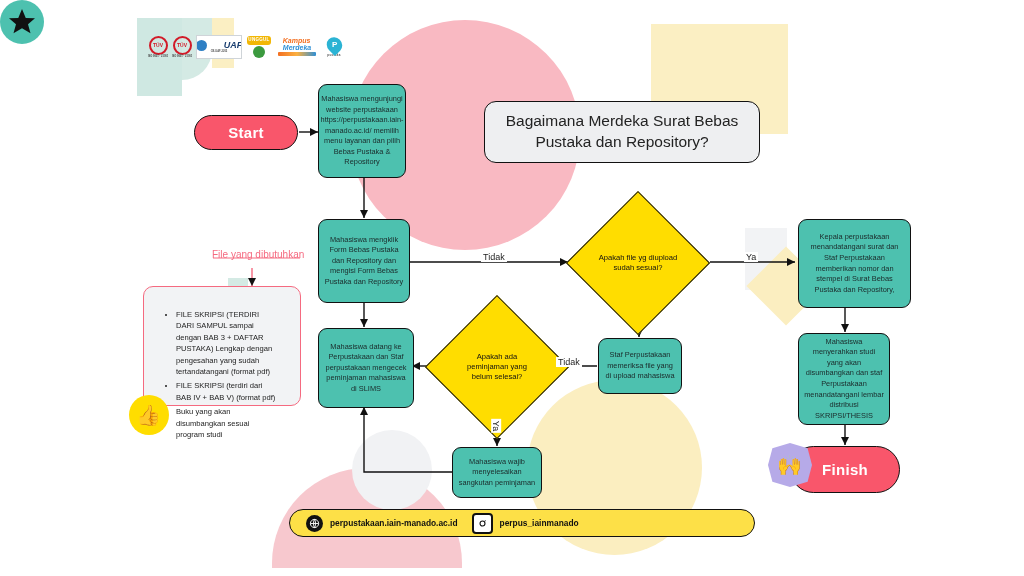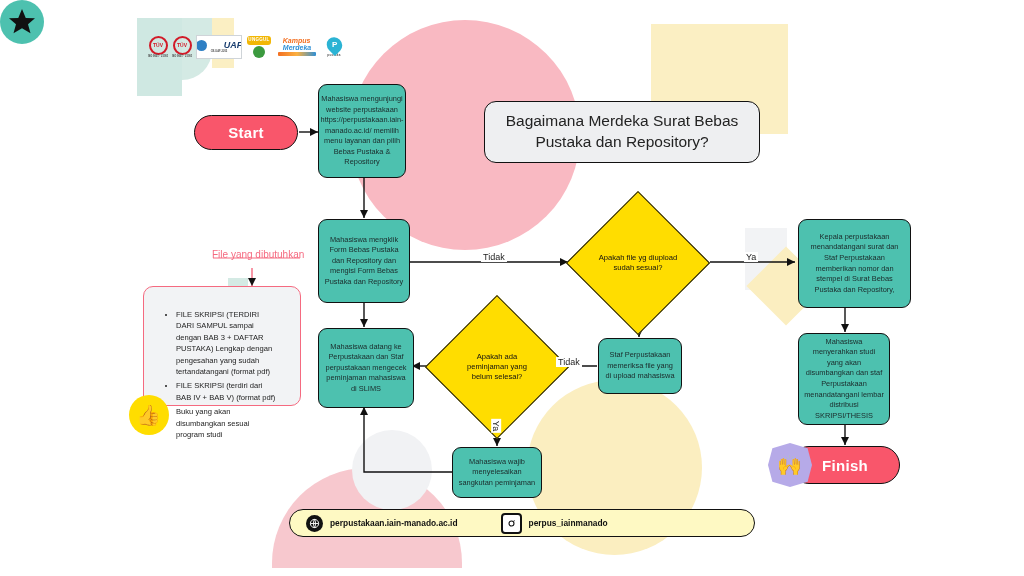--- a/index.html
+++ b/index.html
@@ -269,27 +269,27 @@
   .pustaka-drop i {
     transform: rotate(45deg);
     font-style: normal; color: #fff; font-size: 8px; font-weight: bold;
   }
   .pustaka-sub { font-size: 3px; color: #555; letter-spacing: .3px; }
 
   
   .footer-bar {
     position: absolute;
     z-index: 6;
-    background: #fef9c3;
+    background: #fde047;
     border: 1.3px solid #111;
     border-radius: 999px;
     box-sizing: border-box;
     display: flex;
     align-items: center;
-    gap: 43px;
+    gap: 14px;
     padding: 0 16px;
   }
   .footer-item {
     display: flex; align-items: center; gap: 7px;
     font-size: 8.4px; font-weight: bold; color: #111;
     white-space: nowrap;
   }
   .f-icon {
     width: 17px; height: 17px;
     display: flex; align-items: center; justify-content: center;
@@ -389,21 +389,21 @@
   <div class="star-badge">
     <svg viewBox="0 0 24 24">
         <path d="M12 1.6l3 7.1 7.4.3-5.6 4.7 2 7.2-6.8-4-6.8 4 2-7.2-5.6-4.7 7.4-.3z" fill="#111"></path>
       </svg>
   </div>
   <div class="title-box" style="left:484px;top:101px;width:276px;height:62px;">Bagaimana Merdeka Surat Bebas Pustaka dan Repository?</div>
 
   <div class="node terminator" style="left:194px;top:115px;width:104px;height:35px;">Start</div>
 
   <div class="badge-poly" style="left:768px;top:443px;">🙌</div>
-  <div class="node terminator" style="left:790px;top:446px;width:110px;height:38px;">Finish</div>
+  <div class="node terminator" style="left:790px;top:446px;width:110px;height:47px;">Finish</div>
 
   <div class="node proc" style="left:318px;top:84px;width:88px;height:94px;">Mahasiswa mengunjungi website perpustakaan https://perpustakaan.iain-manado.ac.id/ memilih menu layanan dan pilih Bebas Pustaka &amp; Repository</div>
 
   <div class="node proc" style="left:318px;top:328px;width:96px;height:80px;">Mahasiswa datang ke Perpustakaan dan Staf perpustakaan mengecek peminjaman mahasiswa di SLIMS</div>
 
   <div class="node proc" style="left:318px;top:219px;width:92px;height:84px;">Mahasiswa mengklik Form Bebas Pustaka dan Repository dan mengisi Form Bebas Pustaka dan Repository</div>
 
   <div class="node proc" style="left:598px;top:338px;width:84px;height:56px;">Staf Perpustakaan memeriksa file yang di upload mahasiswa</div>
 
   <div class="node proc" style="left:798px;top:219px;width:113px;height:89px;">Kepala perpustakaan menandatangani surat dan Staf Perpustakaan memberikan nomor dan stempel di Surat Bebas Pustaka dan Repository,</div>

